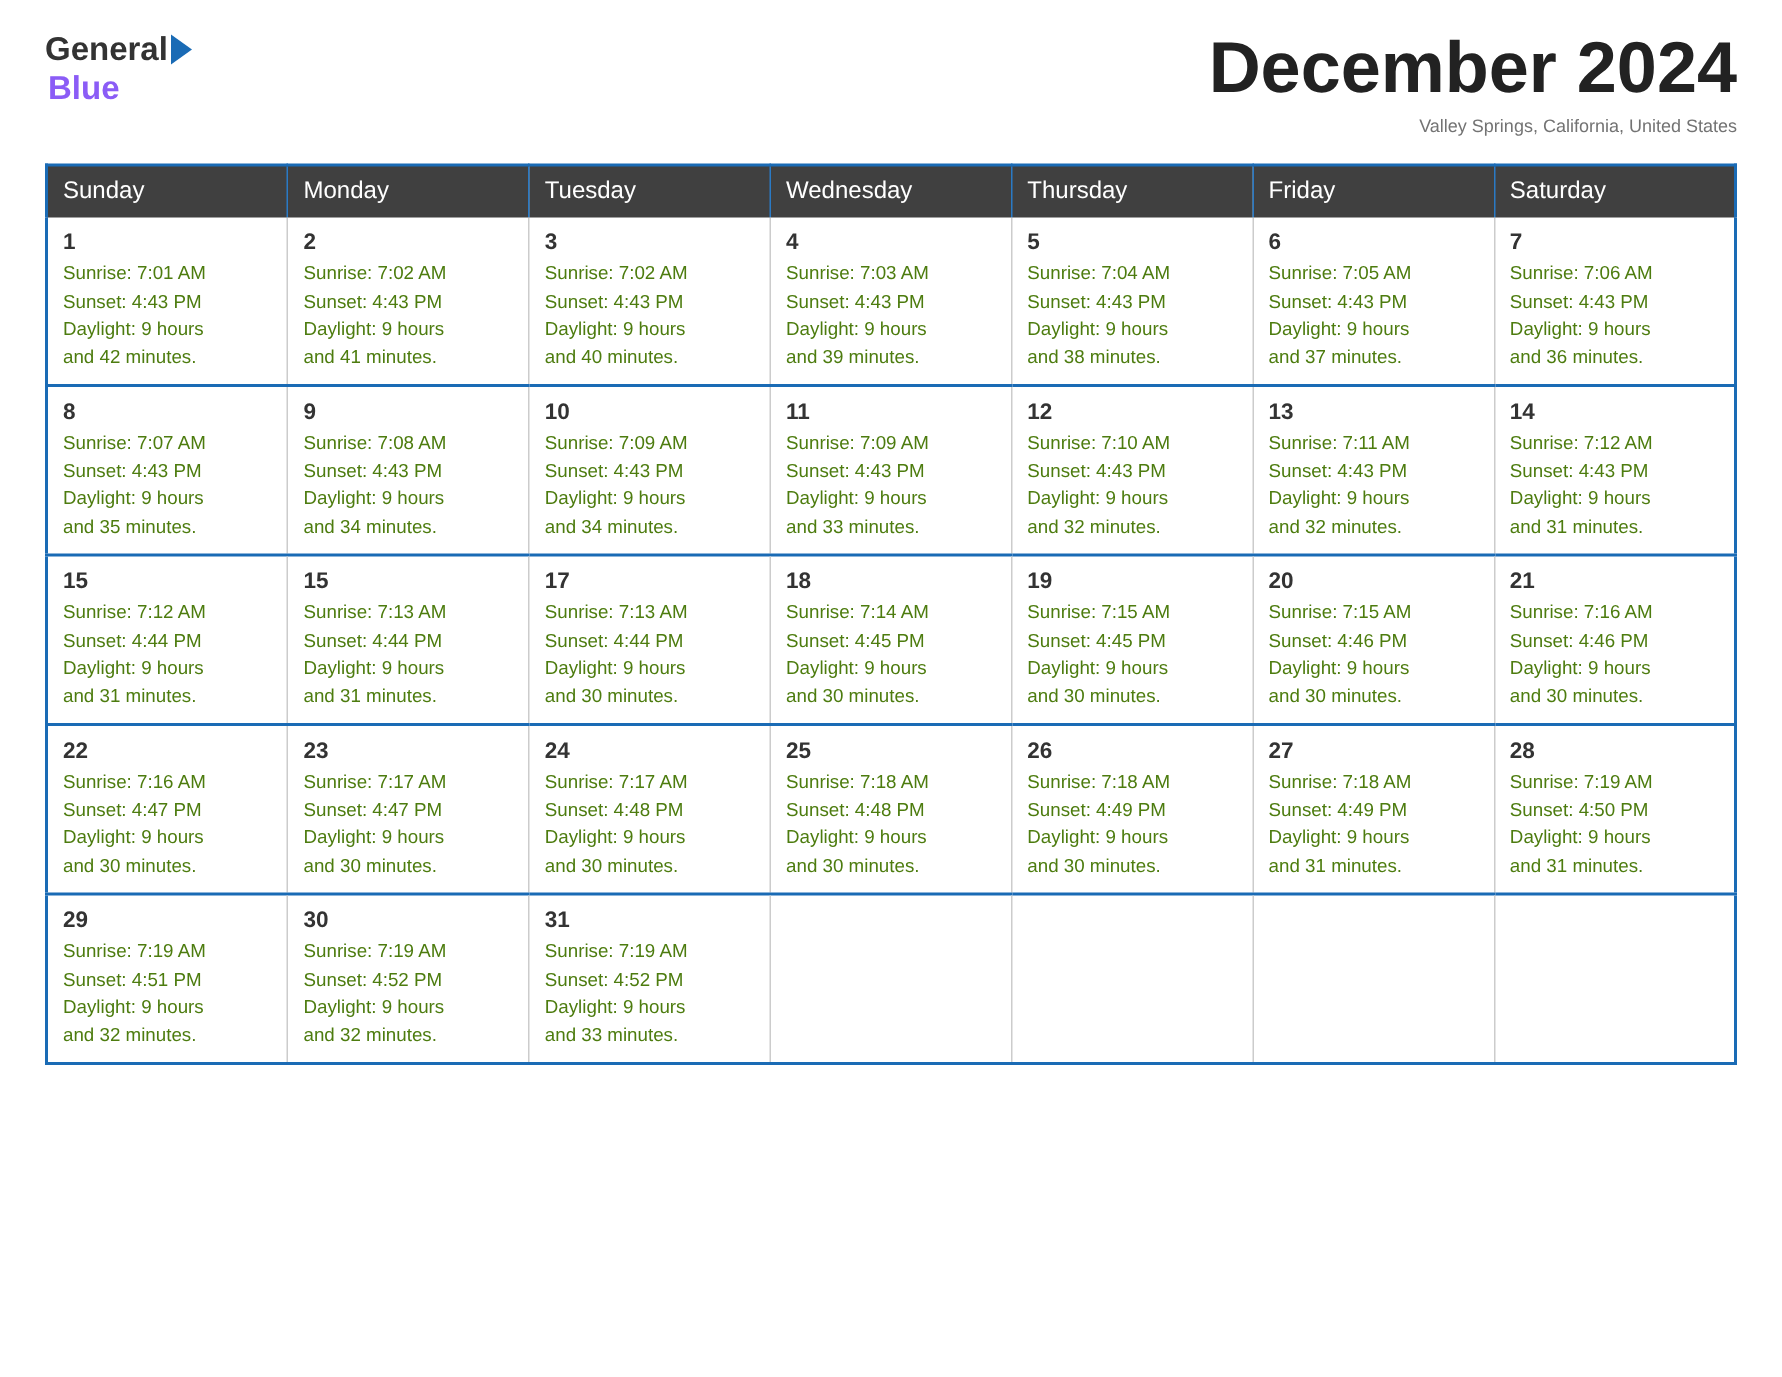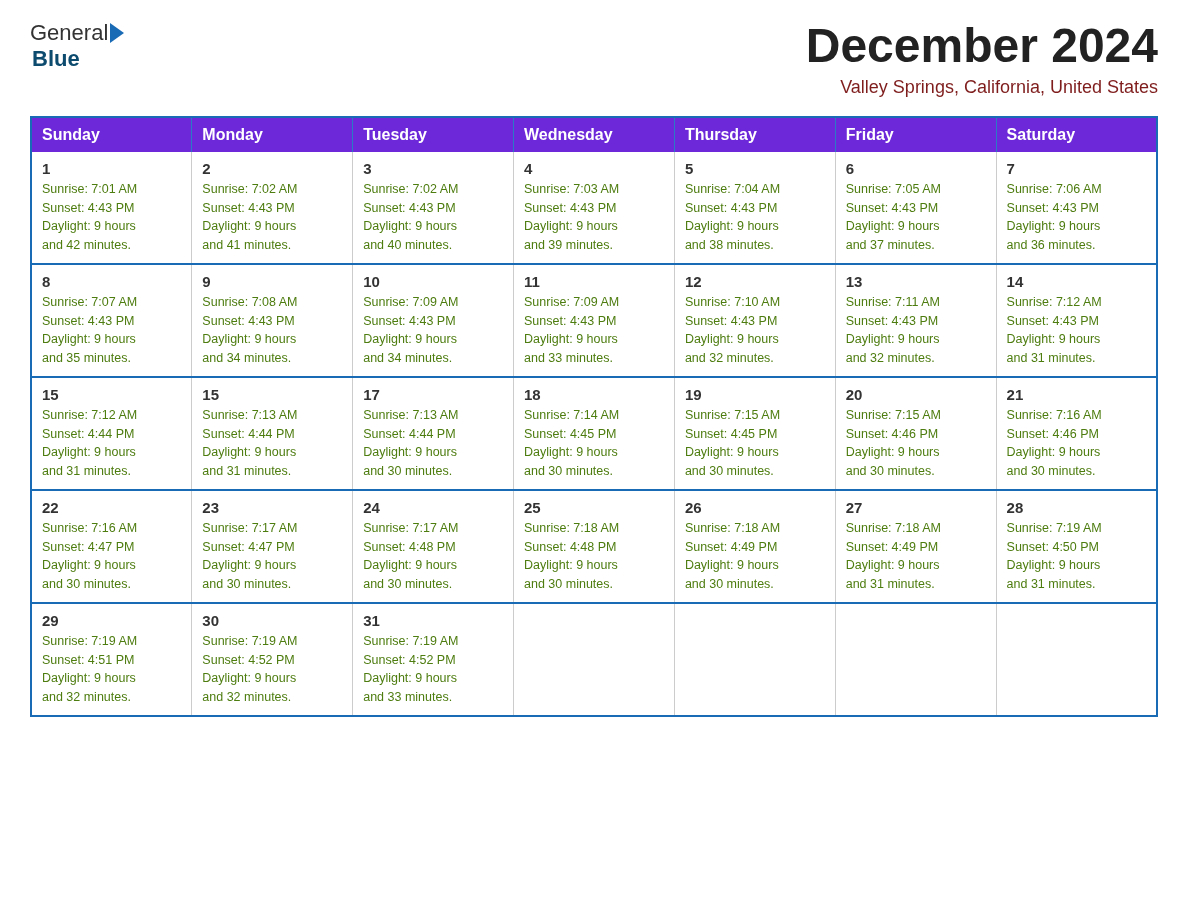--- a/index.html
+++ b/index.html
@@ -11,21 +11,21 @@
       min-height: 918px;
     }
     .header {
       display: flex;
       justify-content: space-between;
       align-items: flex-start;
       margin-bottom: 18px;
     }
     .logo-text {
       font-size: 22px;
-      font-weight: normal;
+      font-weight: bold;
       color: #333;
     }
     .logo-triangle {
       width: 0;
       height: 0;
       border-left: 14px solid #1a6bb5;
       border-top: 10px solid transparent;
       border-bottom: 10px solid transparent;
       display: inline-block;
       margin-left: 2px;
@@ -34,34 +34,34 @@
     .title-section {
       text-align: right;
     }
     .month-year {
       font-size: 48px;
       font-weight: bold;
       color: #222;
       line-height: 1.1;
     }
     .location {
-      font-size: 18px;
-      color: #7f1d1d;
+      font-size: 12px;
+      color: #737373;
       margin-top: 4px;
     }
     .calendar {
       width: 100%;
       border-collapse: collapse;
       border: 2px solid #1a6bb5;
     }
     .calendar th {
-      background: #6d28d9;
+      background: #404040;
       color: #fff;
       font-size: 16px;
-      font-weight: bold;
+      font-weight: normal;
       padding: 8px 10px;
       text-align: left;
       border-right: 1px solid #2a7ac5;
     }
     .calendar th:last-child {
       border-right: none;
       margin-left: 18px;
     }
     .calendar td {
       vertical-align: top;
@@ -97,21 +97,21 @@
     .logo-wrapper {
       display: flex;
       flex-direction: column;
       align-items: flex-start;
     }
     .logo-line1 {
       display: flex;
       align-items: center;
     }
     .logo-line2 {
-      color: #0c4a6e;
+      color: #8b5cf6;
       font-size: 22px;
       font-weight: bold;
       margin-left: 2px;
     }
   </style>
 </head>
 <body>
 
 <div class="header">
   <div class="logo-wrapper">

